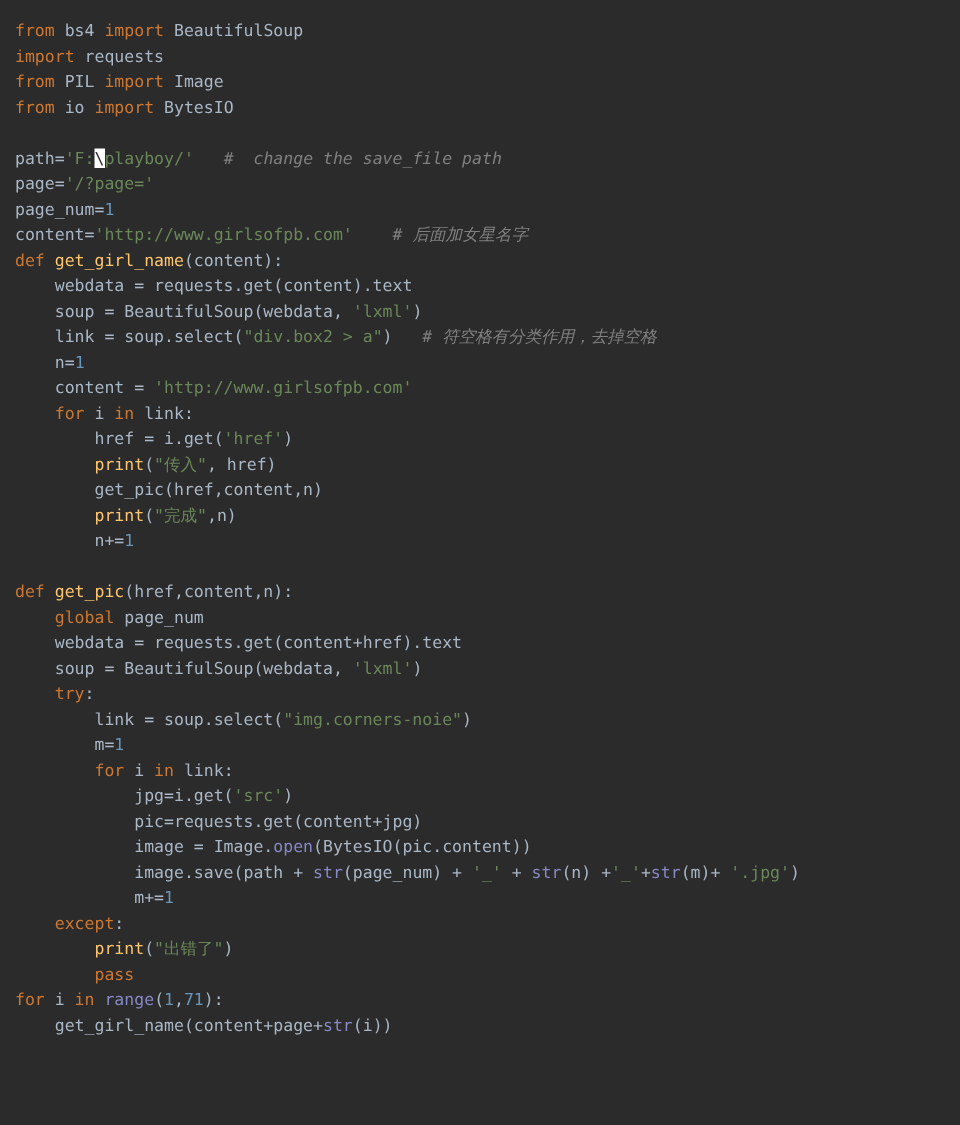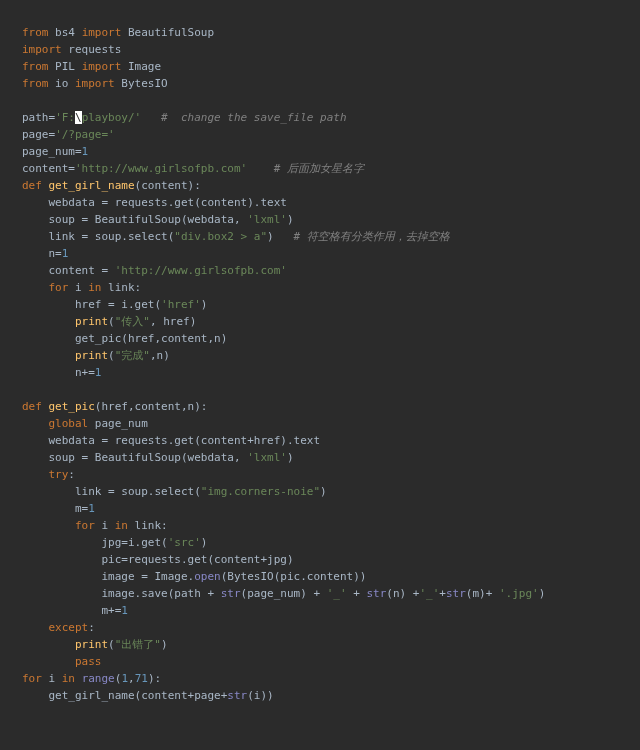--- a/index.html
+++ b/index.html
@@ -4,21 +4,21 @@
 <style>
   html, body {
     margin: 0;
     padding: 0;
     width: 640px;
     height: 750px;
     background: #2b2b2b;
     overflow: hidden;
   }
   pre.code {
-    margin: 16px;
+    margin: 4px;
     padding: 8px 6px 8px 6px;
     font-family: "Consolas", "Menlo", "DejaVu Sans Mono", monospace;
     font-size: 11px;
     line-height: 17px;
     color: #a9b7c6;
     white-space: pre;
   }
   .kw    { color: #cc7832; }      
   .fn    { color: #ffc66d; }      
   .str   { color: #6a8759; }      

